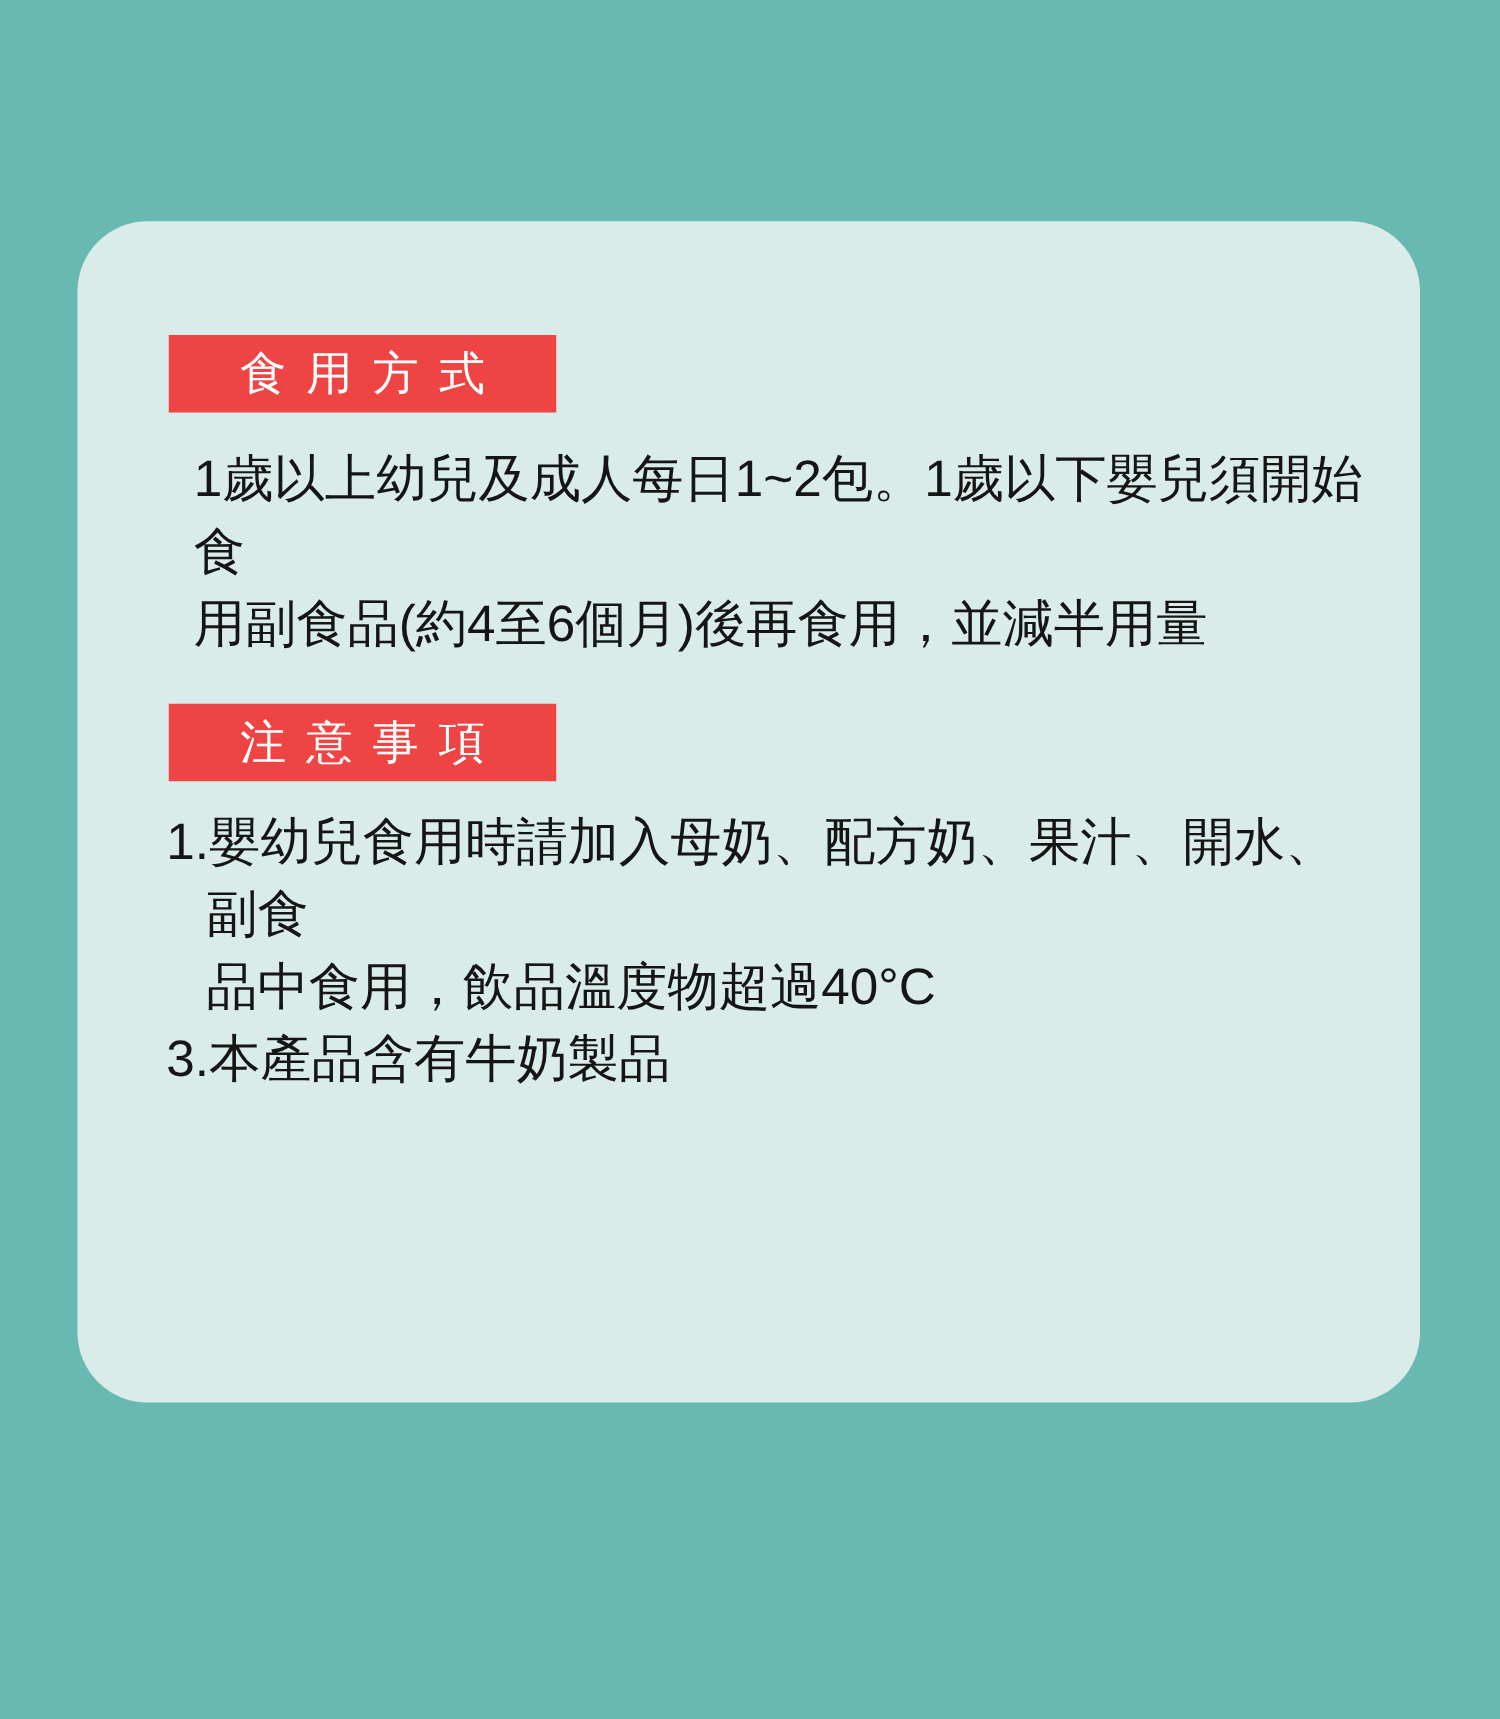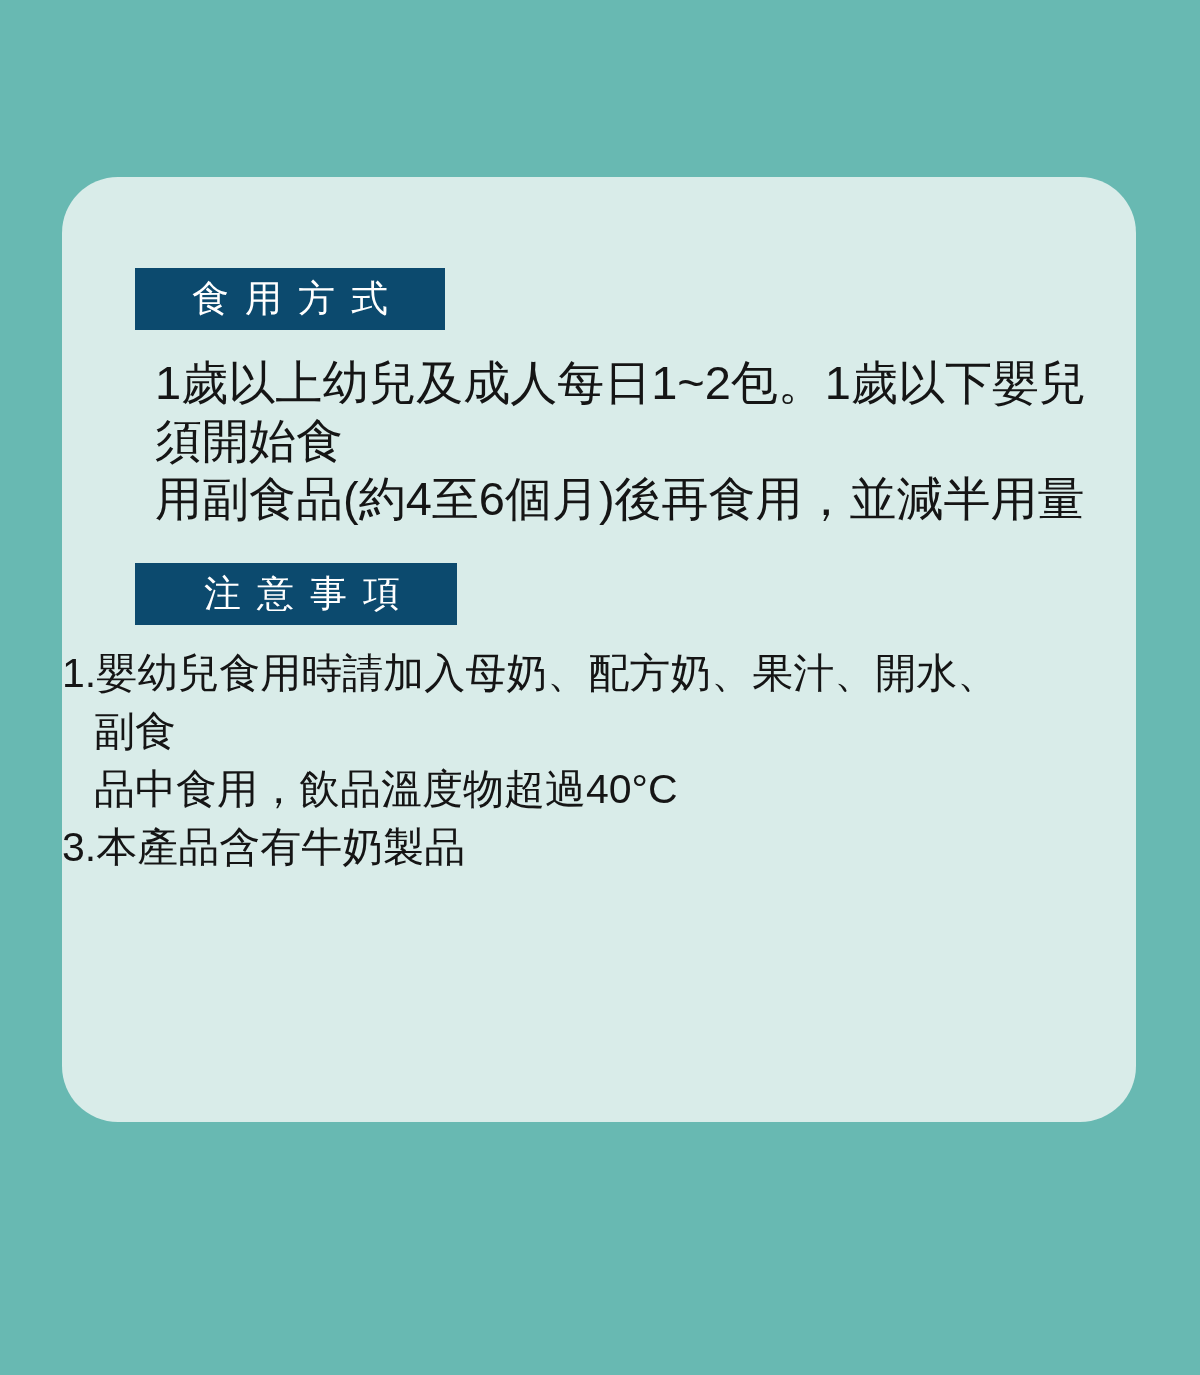--- a/index.html
+++ b/index.html
@@ -21,46 +21,47 @@
     width: 1074px;
     height: 945px;
     background: #d9ece9;
     border-radius: 56px;
     box-sizing: border-box;
   }
   .badge {
     width: 310px;
     height: 62px;
     margin-left: 73px;
-    background: #0c4a6e;
+    background: #ef4444;
     color: #ffffff;
     display: flex;
     align-items: center;
     justify-content: center;
     font-size: 37px;
     letter-spacing: 16px;
     text-indent: 16px;
     font-weight: 500;
   }
   .badge-1 { margin-top: 91px; }
-  .badge-2 { margin-top: 35px; padding-left: 12px; }
+  .badge-2 { margin-top: 35px; }
   .badge-3 { margin-top: 29px; }
   .para {
     margin-left: 93px;
     width: 940px;
-    font-size: 47px;
+    font-size: 41px;
     line-height: 58px;
     color: #151515;
     font-weight: 500;
     white-space: pre-line;
   }
   .para-1 { margin-top: 24px; }
   .para-3 { margin-top: 24px; }
   .notes-list {
     margin-top: 19px;
+    margin-left: 71px;
     width: 960px;
     font-size: 41px;
     line-height: 58px;
     color: #151515;
     font-weight: 500;
   }
   .note-item {
     white-space: pre-line;
     padding-left: 32px;
     text-indent: -32px;

